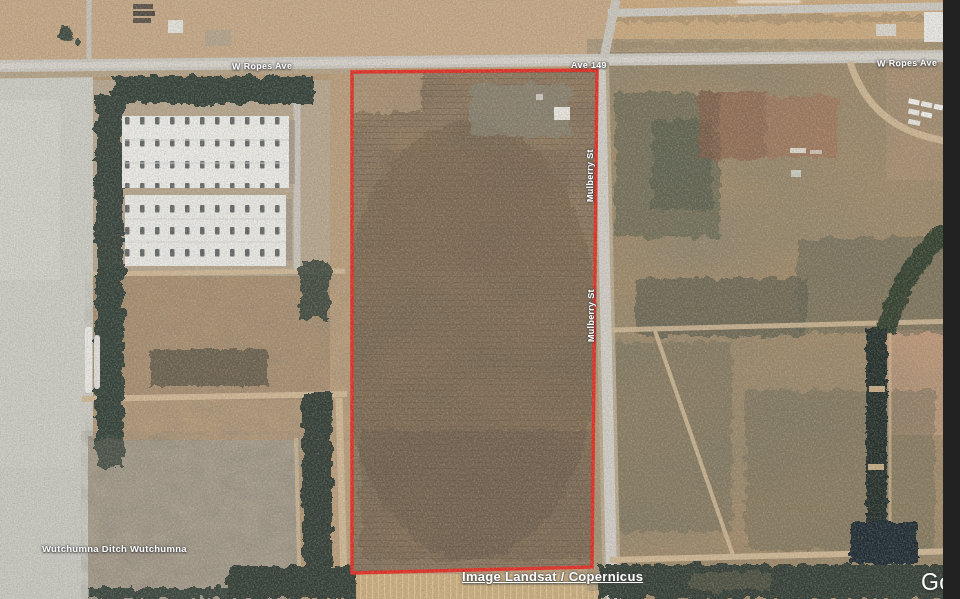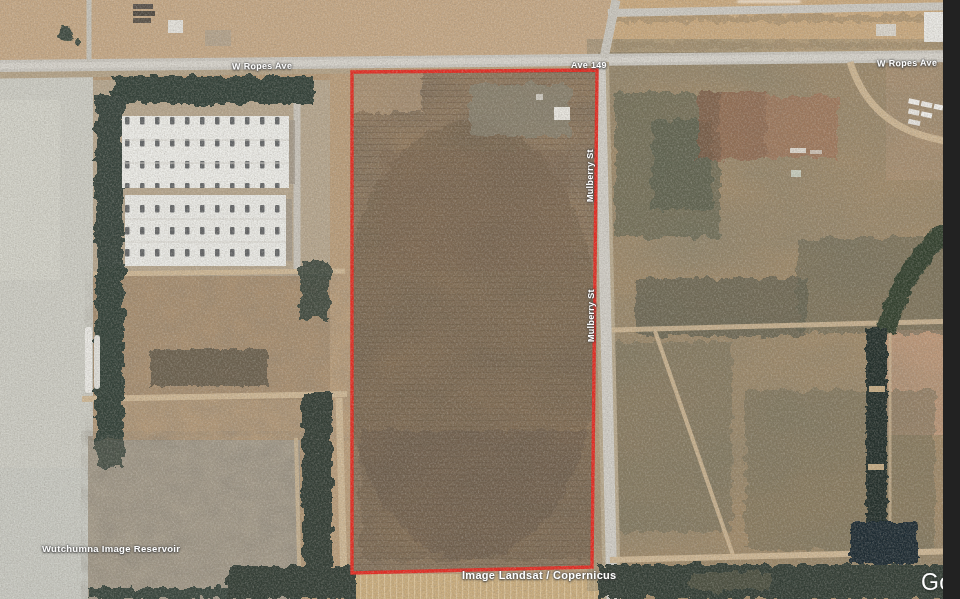--- a/index.html
+++ b/index.html
@@ -2,21 +2,21 @@
 <html><head>
 <meta charset="utf-8">
 <style>
   html,body{margin:0;padding:0;background:#222;}
   #stage{position:relative;width:943px;height:599px;overflow:hidden;background:#b29674;
          font-family:"Liberation Sans",sans-serif;}
   #stage svg{position:absolute;left:0;top:0;display:block;}
   .maplabel{position:absolute;color:#fff;font:700 9px "Liberation Sans",sans-serif;
             letter-spacing:.3px;white-space:nowrap;
             text-shadow:0 0 2px rgba(70,70,70,.95),0 0 3px rgba(70,70,70,.75),0 1px 2px rgba(55,55,55,.8);}
-  .maplabel.small{font-size:11px;}
+  .maplabel.small{font-size:13px;text-decoration:underline;}
   .vertical{transform-origin:0 0;transform:rotate(-90deg);}
   .tilt{transform:rotate(-0.8deg);}
   #google-logo{position:absolute;left:921px;top:569px;color:#fff;font:500 23px "Liberation Sans",sans-serif;
                letter-spacing:.4px;text-shadow:0 1px 3px rgba(0,0,0,.45);}
   #clipped-label{position:absolute;left:737px;top:0;width:64px;height:3px;border-radius:2px;
                  background:rgba(255,255,255,.55);filter:blur(1px);}
 </style>
 </head>
 <body>
 
@@ -207,21 +207,21 @@
 <div class="maplabel tilt" style="left:232px;top:61px">W Ropes Ave</div>
 
 <div class="maplabel" style="left:571px;top:60px">Ave 149</div>
 
 <div class="maplabel tilt" style="left:877px;top:58px">W Ropes Ave</div>
 
 <div class="maplabel vertical" style="left:585px;top:202px">Mulberry St</div>
 
 <div class="maplabel vertical" style="left:586px;top:342px">Mulberry St</div>
 
-<div class="maplabel" style="left:42px;top:543px;font-size:9.5px">Wutchumna Image Reservoir</div>
+<div class="maplabel" style="left:42px;top:543px;font-size:9.5px">Wutchumna Ditch Wutchumna</div>
 
 <div class="maplabel small" style="left:462px;top:569px">Image Landsat / Copernicus</div>
 
 <div id="google-logo">Google</div>
 
 <div id="clipped-label"></div>
 
 </div>
 
 </body></html>

